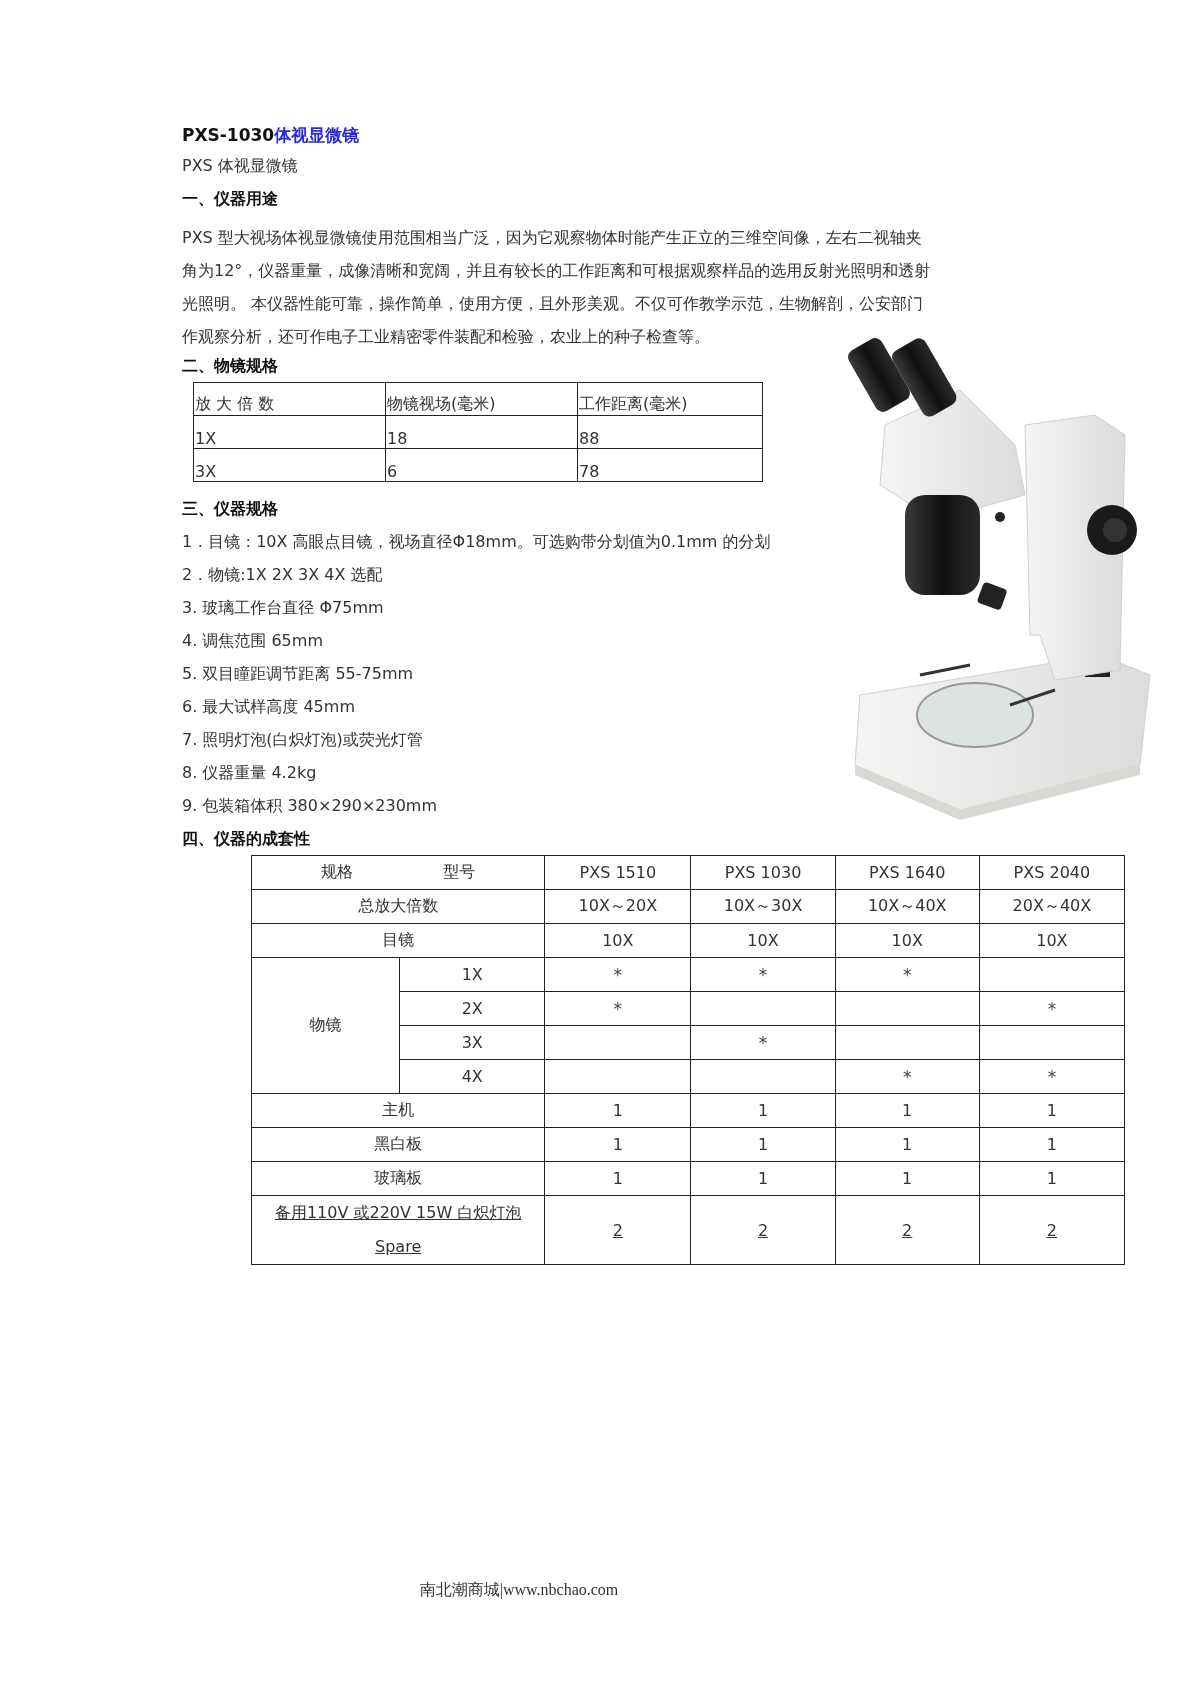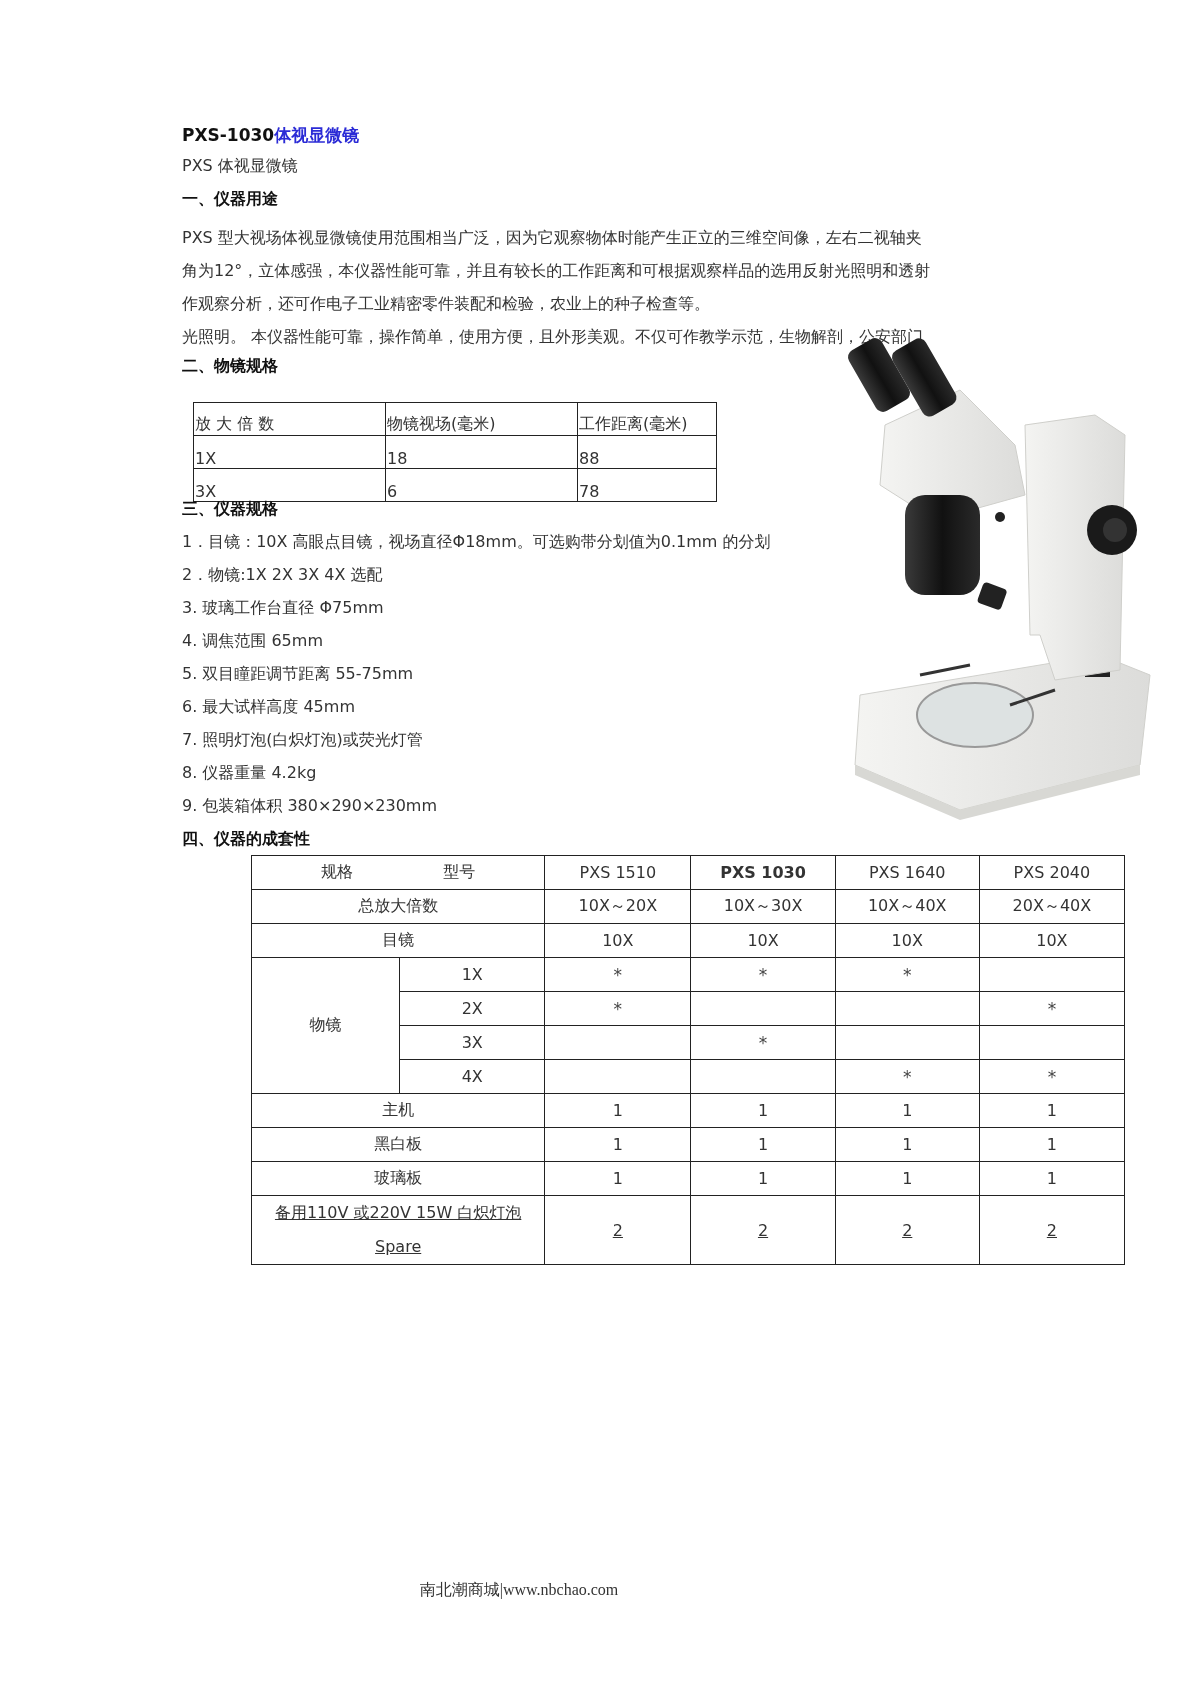--- a/index.html
+++ b/index.html
@@ -7,51 +7,51 @@
          font-family: "DejaVu Sans", "Liberation Sans", sans-serif; color: #222; }
   .abs { position: absolute; }
   .title { left: 182px; top: 124px; font-size: 17px; font-weight: bold; color: #111; }
   .title .cn { color: #2b2bd6; }
   .line { left: 182px; font-size: 16px; color: #333; white-space: nowrap; }
   .heading { font-weight: bold; color: #111; }
   .para { left: 182px; top: 221px; width: 840px; font-size: 16px; line-height: 33px; color: #333; }
   .para span { display: block; white-space: nowrap; }
 
   table { border-collapse: collapse; }
-  .t1 { position: absolute; left: 193px; top: 382px; width: 524px; font-size: 16px; color: #333; margin-top: 20px; }
+  .t1 { position: absolute; left: 193px; top: 382px; width: 570px; font-size: 16px; color: #333; }
   .t1 td { border: 1.5px solid #222; height: 32px; padding: 0 0 0 1px; vertical-align: bottom; }
   .t1 td:nth-child(1){ width: 190px; } .t1 td:nth-child(2){ width: 190px; }
 
   .t2 { position: absolute; left: 203px; top: 855px; width: 874px; font-size: 16px; color: #333; margin-left: 48px; }
   .t2 td { border: 1.5px solid #222; height: 33px; text-align: center; padding: 0; }
   .t2 .c0 { width: 148px; } .t2 .c1 { width: 145px; }
-  .t2 .c2 { width: 146px; } .t2 .c3 { width: 144px; font-weight: bold; } .t2 .c4 { width: 144px; } .t2 .c5 { width: 145px; }
+  .t2 .c2 { width: 146px; } .t2 .c3 { width: 144px; } .t2 .c4 { width: 144px; } .t2 .c5 { width: 145px; }
   .t2 .star { font-size: 17px; color: #444; }
   .t2 .tall td { height: 66px; text-decoration: underline; }
   .t2 .spare { line-height: 34px; }
 
   .footer { left: 0; width: 1038px; top: 1580px; text-align: center;
             font-family: "Liberation Serif", "DejaVu Serif", serif; font-size: 16px; color: #333; }
 
   .scope { left: 840px; top: 335px; width: 330px; height: 490px; }
 </style>
 </head>
 <body>
 
 <div class="abs title"><span>PXS-1030</span><span class="cn">体视显微镜</span></div>
 
 <div class="abs line" style="top:156px">PXS 体视显微镜</div>
 
 <div class="abs line heading" style="top:189px">一、仪器用途</div>
 
 <div class="abs para">
   <span>PXS 型大视场体视显微镜使用范围相当广泛，因为它观察物体时能产生正立的三维空间像，左右二视轴夹</span>
-  <span>角为12°，立体感强，本仪器性能可靠，并且有较长的工作距离和可根据观察样品的选用反射光照明和透射</span>
+  <span>角为12°，仪器重量，成像清晰和宽阔，并且有较长的工作距离和可根据观察样品的选用反射光照明和透射</span>
+  <span>光照明。 本仪器性能可靠，操作简单，使用方便，且外形美观。不仅可作教学示范，生物解剖，公安部门</span>
   <span>作观察分析，还可作电子工业精密零件装配和检验，农业上的种子检查等。</span>
-  <span>光照明。 本仪器性能可靠，操作简单，使用方便，且外形美观。不仅可作教学示范，生物解剖，公安部门</span>
 </div>
 
 <div class="abs line heading" style="top:356px">二、物镜规格</div>
 
 <table class="t1">
   <tbody>
       <tr>
     <td>放 大 倍 数</td>
     <td>物镜视场(毫米)</td>
     <td>工作距离(毫米)</td>

